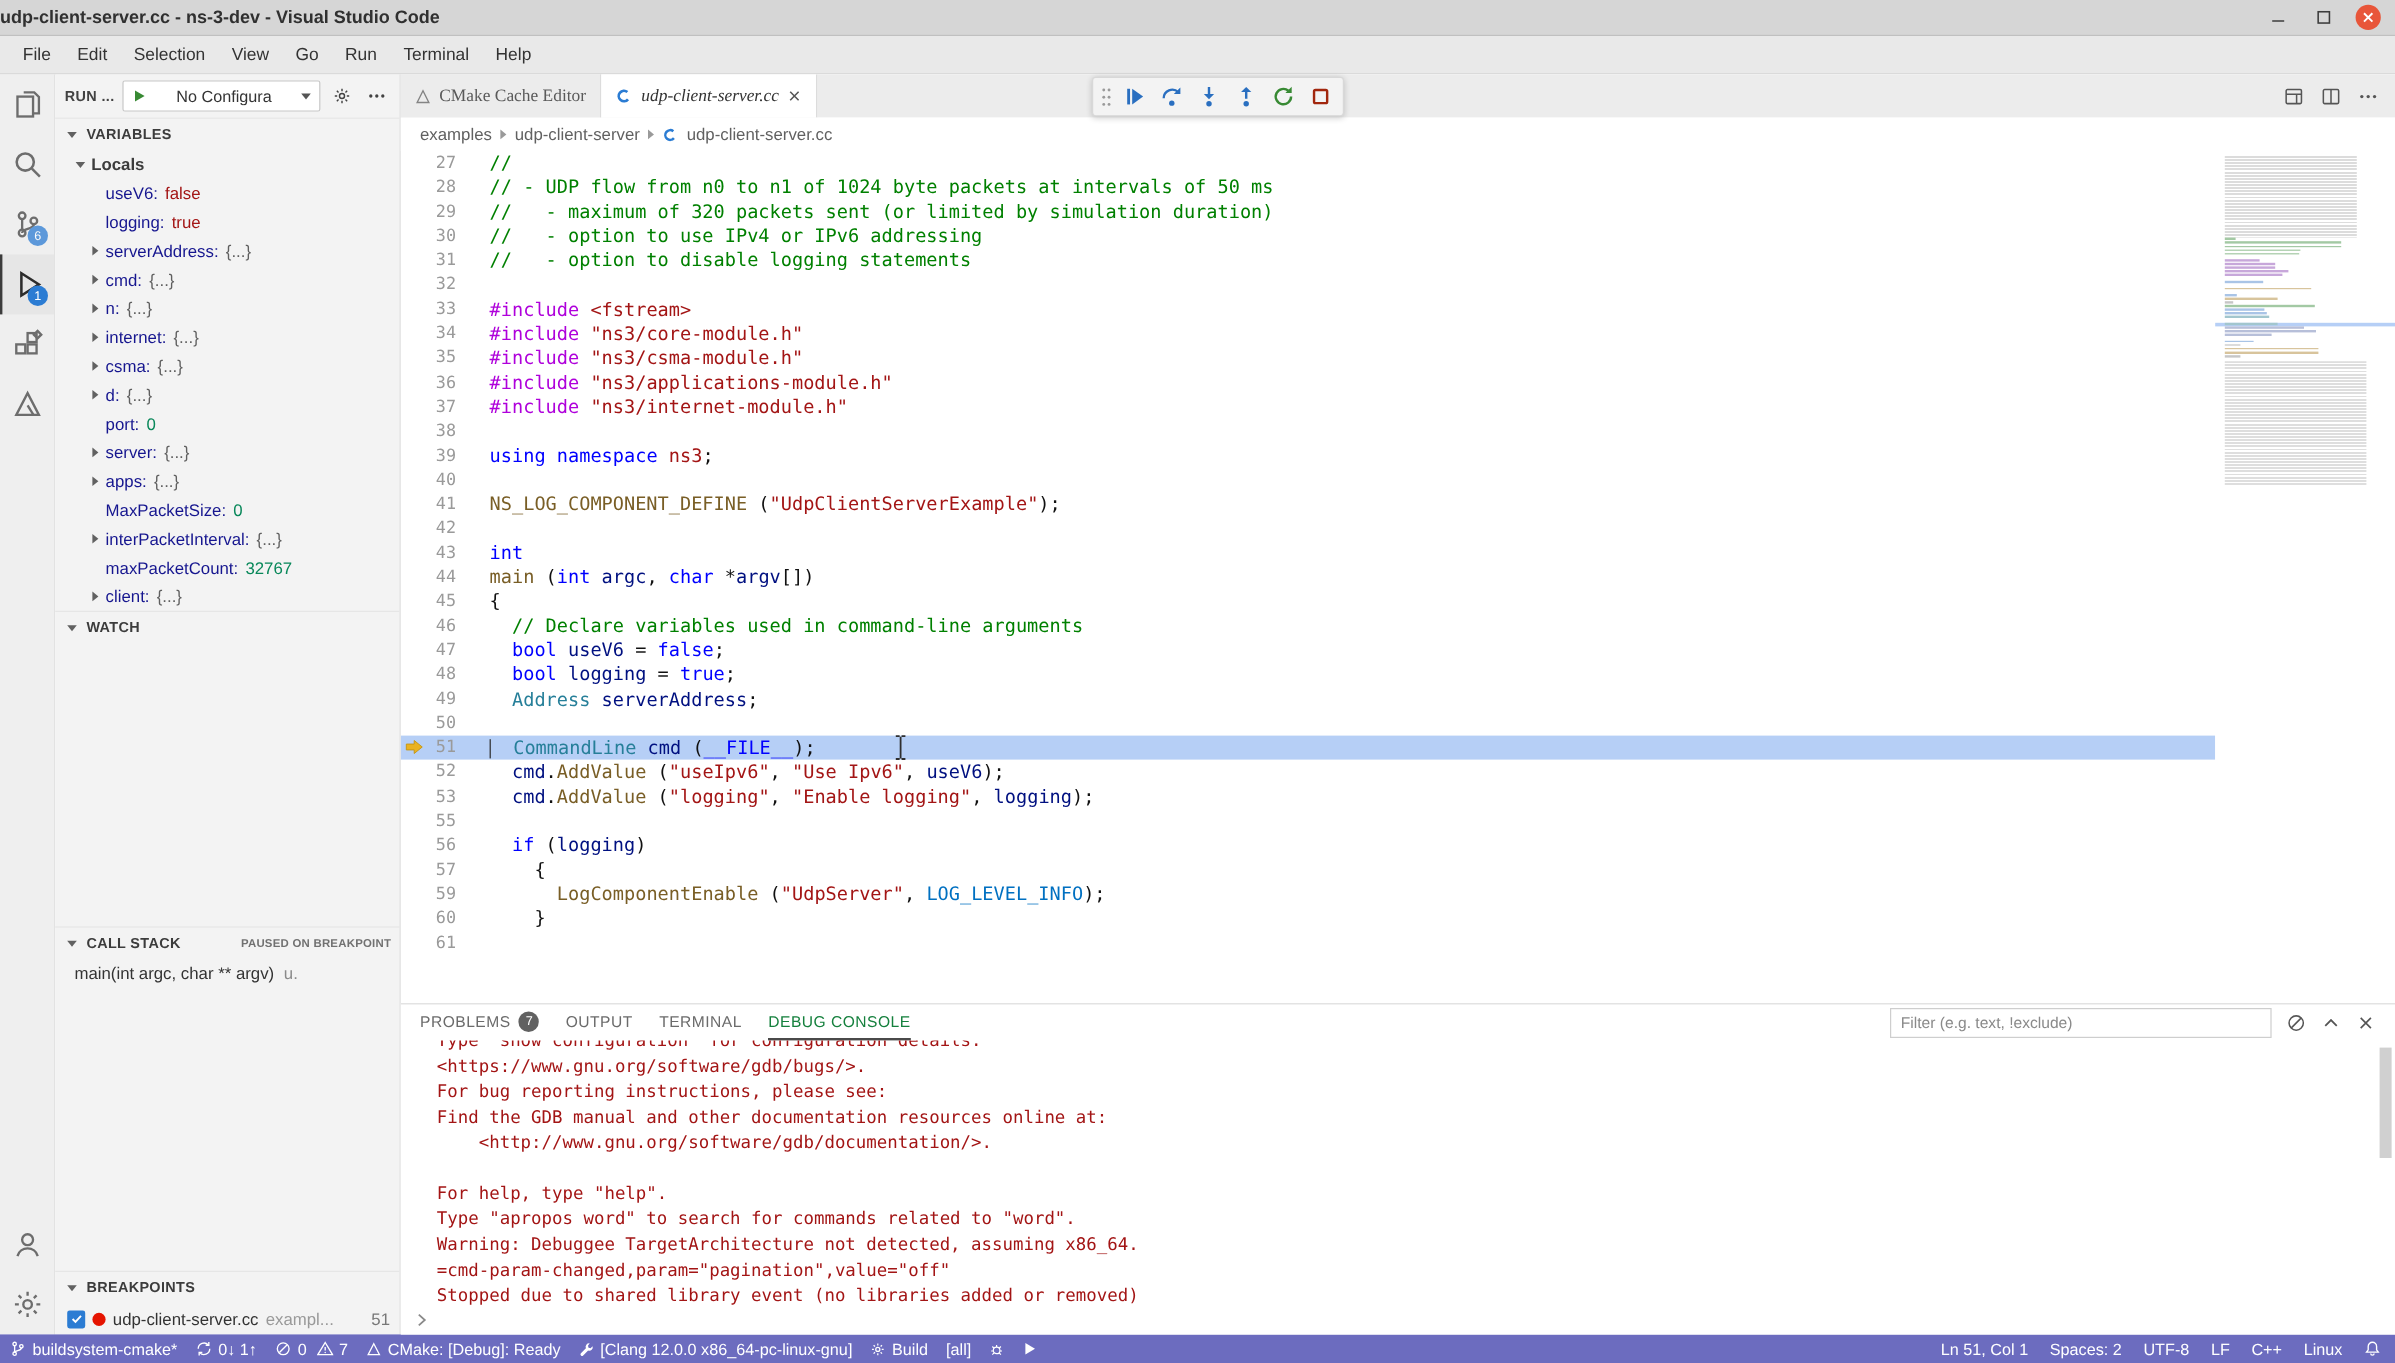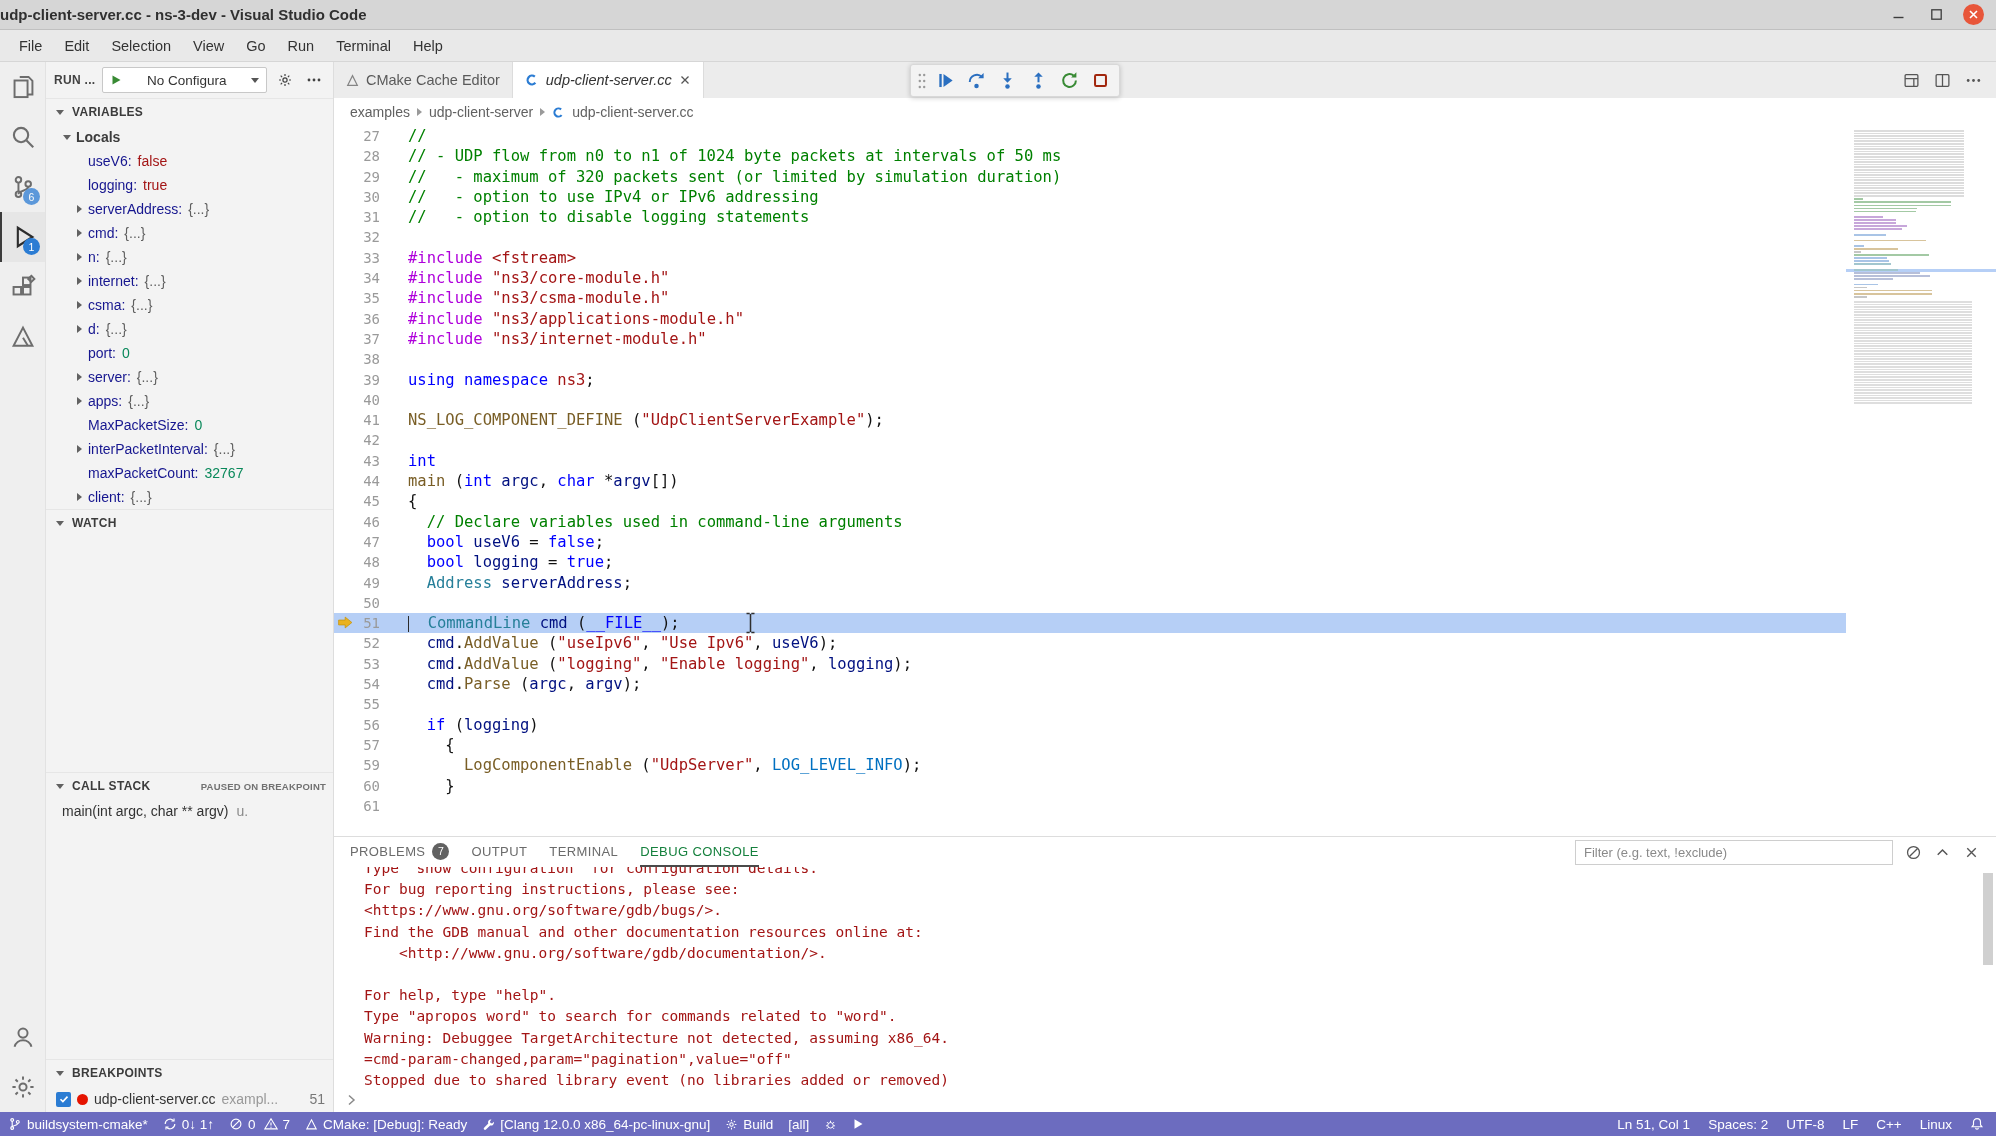--- a/index.html
+++ b/index.html
@@ -74,21 +74,21 @@
   .bp-dot { width:11px; height:11px; border-radius:50%; background:#e51400; flex-shrink:0; }
   .bp-file { color:#333; }
   .bp-path { color:#999; overflow:hidden; text-overflow:ellipsis; flex:1; }
   .bp-line { color:#777; margin-right:8px; }
 
   
   .editor-col { flex:1; display:flex; flex-direction:column; min-width:0; position:relative; background:#fff; }
 
   .tabbar { height:36px; background:#ececec; display:flex; align-items:stretch; flex-shrink:0; }
   .tab { display:flex; align-items:center; gap:7px; padding:0 12px; font-size:14.5px; color:#5a5a5a;
-         background:#ececec; border-right:1px solid #dcdcdc; }
+         background:#ececec; border-right:1px solid #dcdcdc;font-family:Liberation Serif, serif; }
   .tab.active { background:#fff; color:#333; }
   .tab.active .tab-label { font-style:italic; }
   .tab-actions { margin-left:auto; display:flex; align-items:center; gap:14px; padding-right:14px; }
 
   .debug-toolbar { position:absolute; left:576px; top:2px; height:33px; z-index:10;
                    background:#f3f3f3; border:1px solid #d8d8d8; border-radius:3px;
                    box-shadow:0 1px 5px rgba(0,0,0,.2); display:flex; align-items:center; padding:0 5px; gap:3px; }
   .dt-btn { width:28px; height:28px; display:flex; align-items:center; justify-content:center; }
   .dt-grip { width:12px; display:flex; align-items:center; justify-content:center; }
 
@@ -512,21 +512,20 @@
               <div class="code-line"><span class="line-num">46</span><span class="code-text"><span class="tk-pl">  </span><span class="tk-cm">// Declare variables used in command-line arguments</span></span></div>
               <div class="code-line"><span class="line-num">47</span><span class="code-text"><span class="tk-pl">  </span><span class="tk-kw">bool</span><span class="tk-pl"> </span><span class="tk-var">useV6</span><span class="tk-pl"> = </span><span class="tk-kw">false</span><span class="tk-pl">;</span></span></div>
               <div class="code-line"><span class="line-num">48</span><span class="code-text"><span class="tk-pl">  </span><span class="tk-kw">bool</span><span class="tk-pl"> </span><span class="tk-var">logging</span><span class="tk-pl"> = </span><span class="tk-kw">true</span><span class="tk-pl">;</span></span></div>
               <div class="code-line"><span class="line-num">49</span><span class="code-text"><span class="tk-pl">  </span><span class="tk-ty">Address</span><span class="tk-pl"> </span><span class="tk-var">serverAddress</span><span class="tk-pl">;</span></span></div>
               <div class="code-line"><span class="line-num">50</span><span class="code-text"></span></div>
               <div class="code-line current"><span class="line-num">51<span class="frame-arrow"><svg width="17" height="17" viewBox="0 0 16 16">
                       <path d="M1.5 5.7h6.2V2.9L14 8l-6.3 5.1v-2.8H1.5z" fill="#eab220" stroke="#c4930f" stroke-width="0.7"></path>
                     </svg></span></span><span class="code-text"><span class="caret"></span><span class="tk-pl">  </span><span class="tk-ty">CommandLine</span><span class="tk-pl"> </span><span class="tk-var">cmd</span><span class="tk-pl"> (</span><span class="tk-mac">__FILE__</span><span class="tk-pl">);</span></span></div>
               <div class="code-line"><span class="line-num">52</span><span class="code-text"><span class="tk-pl">  </span><span class="tk-var">cmd</span><span class="tk-pl">.</span><span class="tk-fn">AddValue</span><span class="tk-pl"> (</span><span class="tk-str">"useIpv6"</span><span class="tk-pl">, </span><span class="tk-str">"Use Ipv6"</span><span class="tk-pl">, </span><span class="tk-var">useV6</span><span class="tk-pl">);</span></span></div>
               <div class="code-line"><span class="line-num">53</span><span class="code-text"><span class="tk-pl">  </span><span class="tk-var">cmd</span><span class="tk-pl">.</span><span class="tk-fn">AddValue</span><span class="tk-pl"> (</span><span class="tk-str">"logging"</span><span class="tk-pl">, </span><span class="tk-str">"Enable logging"</span><span class="tk-pl">, </span><span class="tk-var">logging</span><span class="tk-pl">);</span></span></div>
-              <div class="code-line"><span class="line-num">54</span><span class="code-text"><span class="tk-pl">  </span><span class="tk-var">cmd</span><span class="tk-pl">.</span><span class="tk-fn">Parse</span><span class="tk-pl"> (</span><span class="tk-var">argc</span><span class="tk-pl">, </span><span class="tk-var">argv</span><span class="tk-pl">);</span></span></div>
               <div class="code-line"><span class="line-num">55</span><span class="code-text"></span></div>
               <div class="code-line"><span class="line-num">56</span><span class="code-text"><span class="tk-pl">  </span><span class="tk-kw">if</span><span class="tk-pl"> (</span><span class="tk-var">logging</span><span class="tk-pl">)</span></span></div>
               <div class="code-line"><span class="line-num">57</span><span class="code-text"><span class="tk-pl">    {</span></span></div>
               <div class="code-line"><span class="line-num">59</span><span class="code-text"><span class="tk-pl">      </span><span class="tk-fn">LogComponentEnable</span><span class="tk-pl"> (</span><span class="tk-str">"UdpServer"</span><span class="tk-pl">, </span><span class="tk-cn">LOG_LEVEL_INFO</span><span class="tk-pl">);</span></span></div>
               <div class="code-line"><span class="line-num">60</span><span class="code-text"><span class="tk-pl">    }</span></span></div>
               <div class="code-line"><span class="line-num">61</span><span class="code-text"></span></div>
             </div>
         </div>
         <div class="minimap">
           <div class="mm-top"></div>
@@ -654,22 +653,22 @@
                 <path d="M3.5 10.2L8 5.7l4.5 4.5" fill="none" stroke="#555" stroke-width="1.4"></path>
               </svg>
             <svg width="17" height="17" viewBox="0 0 16 16">
                 <path d="M4 4l8 8M12 4l-8 8" stroke="#555" stroke-width="1.3"></path>
               </svg>
           </div>
         </div>
         <div class="console">
           <div>
               <div class="console-line clipped">Type "show configuration" for configuration details.</div>
+              <div class="console-line">&lt;https://www.gnu.org/software/gdb/bugs/&gt;.</div>
               <div class="console-line">For bug reporting instructions, please see:</div>
-              <div class="console-line">&lt;https://www.gnu.org/software/gdb/bugs/&gt;.</div>
               <div class="console-line">Find the GDB manual and other documentation resources online at:</div>
               <div class="console-line">    &lt;http://www.gnu.org/software/gdb/documentation/&gt;.</div>
               <div class="console-line"></div>
               <div class="console-line">For help, type "help".</div>
               <div class="console-line">Type "apropos word" to search for commands related to "word".</div>
               <div class="console-line">Warning: Debuggee TargetArchitecture not detected, assuming x86_64.</div>
               <div class="console-line">=cmd-param-changed,param="pagination",value="off"</div>
               <div class="console-line">Stopped due to shared library event (no libraries added or removed)</div>
             </div>
           <div class="console-prompt">

